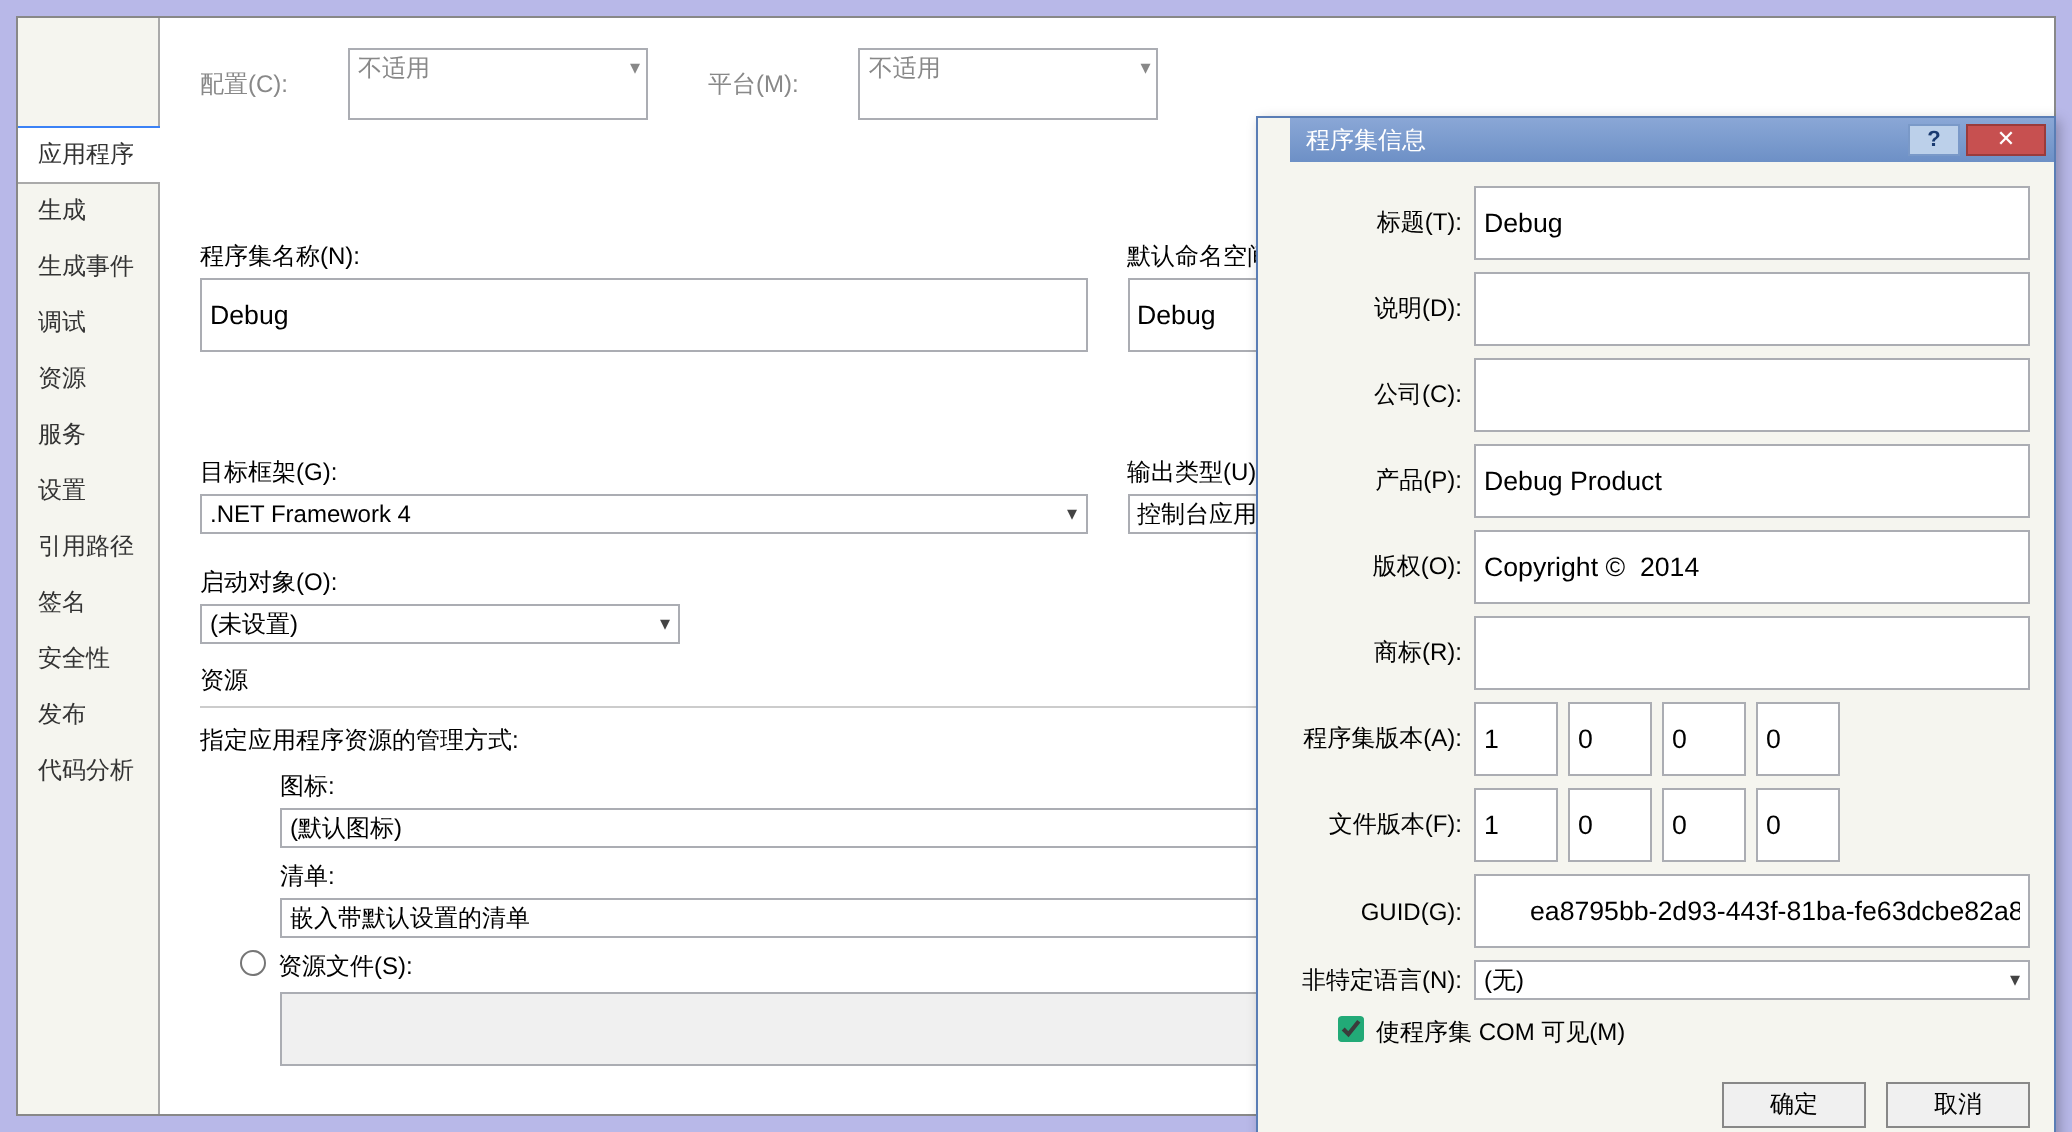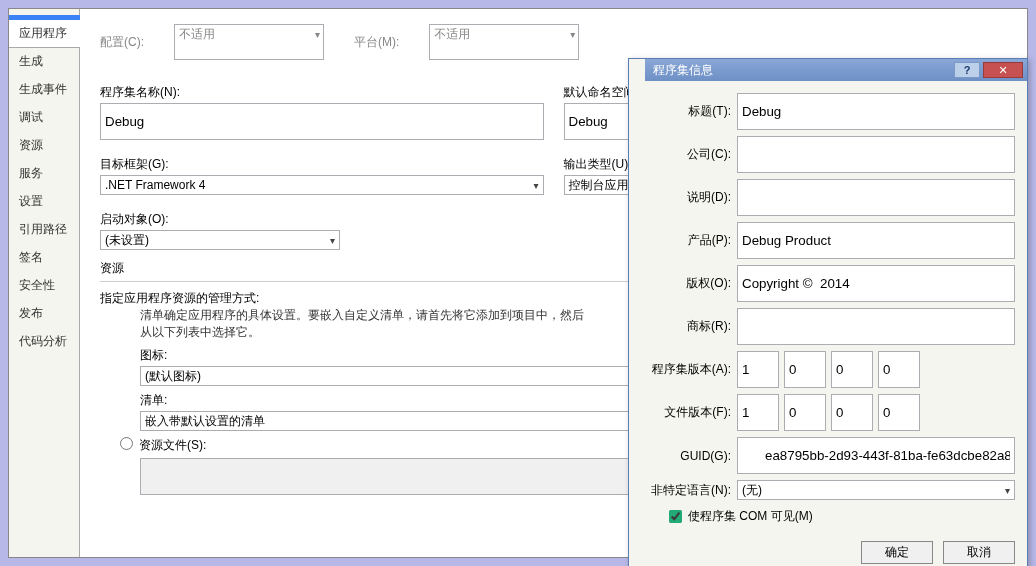--- a/index.html
+++ b/index.html
@@ -1,28 +1,28 @@
 <!DOCTYPE html>
 <html><head>
 <meta charset="utf-8">
 <style>
   * { box-sizing: border-box; margin: 0; padding: 0; }
   body { font-family: "Microsoft YaHei", "Segoe UI", sans-serif; font-size: 12px; background: #b8b8e8; color: #000; }
   .outer { width: 1036px; height: 566px; background: #b8b8e8; padding: 8px 0 8px 0; position: relative; }
   .bordered-frame { background: #f5f5ef; border: 1px solid #888; margin: 0 8px 0 8px; height: 550px; position: relative; display: flex; }
   .sidebar { width: 70px; background: #f5f5ef; padding-top: 6px; }
   .sidebar-item { padding: 5px 10px; cursor: pointer; font-size: 12px; color: #333; white-space: nowrap; border-bottom: 1px solid transparent; }
-  .sidebar-item.active { background: #fff; border-top: 5px solid #3b82f6; border-right: none; border-bottom: 1px solid #aaa; position: relative; margin-right: -1px; }
+  .sidebar-item.active { background: #fff; border-top: 1px solid #3b82f6; border-right: none; border-bottom: 1px solid #aaa; position: relative; margin-right: -1px; margin-top: 48px; }
   .main-area { flex: 1; background: #fff; border-left: 1px solid #aaa; padding: 15px 20px; overflow: hidden; }
   .top-row { display: flex; gap: 30px; align-items: center; margin-bottom: 18px; }
   .top-label { color: #888; }
   .combo { border: 1px solid #abadb3; background: #fff; height: 36px; line-height: 18px; padding: 0 18px 0 4px; position: relative; display: inline-block; color: #888; }
   .combo::after { content: "▾"; position: absolute; right: 3px; top: 1px; font-size: 10px; color: #888; }
   .form-grid { display: flex; gap: 20px; margin-bottom: 10px; }
-  .form-col { flex: 1; }
+  .form-col { flex: 1; margin-top: 36px; }
   .field-label { display: block; margin-bottom: 2px; margin-top: 6px; }
   .textbox { border: 1px solid #abadb3; height: 37px; line-height: 18px; padding: 0 4px; width: 100%; background: #fff; }
   .combo-full { border: 1px solid #abadb3; height: 20px; line-height: 18px; padding: 0 18px 0 4px; width: 100%; background: #fff; position: relative; }
   .combo-full::after { content: "▾"; position: absolute; right: 4px; top: 1px; font-size: 10px; color: #444; }
   .button { border: 1px solid #888; background: #f0f0f0; padding: 2px 12px; cursor: pointer; font-size: 12px; }
   .fieldset { border: none; margin-top: 10px; }
   .fieldset-label { font-size: 12px; margin-bottom: 4px; }
   .fieldset-line { border-top: 1px solid #ccc; margin: 2px 0 8px 0; }
   .radio-row { margin: 4px 0 4px 20px; display: flex; align-items: flex-start; gap: 6px; }
   .radio-sub { margin-left: 40px; margin-bottom: 6px; }
@@ -44,21 +44,21 @@
   .dlg-btn { width: 26px; height: 16px; margin-left: 3px; text-align: center; line-height: 14px; font-size: 11px; cursor: pointer; }
   .dlg-help { background: #bcd0ea; border: 1px solid #7a99c8; color: #1a3a70; font-weight: bold; }
   .dlg-close { background: #c75050; border: 1px solid #9a3b3b; color: #fff; width: 40px; }
   .dialog-body { padding: 12px 12px 6px 12px; }
   .dlg-row { display: flex; align-items: center; margin-bottom: 6px; gap: 6px; }
   .dlg-label { width: 90px; text-align: right; white-space: nowrap; }
   .dlg-row .textbox { flex: 1; }
   .ver-group { display: flex; gap: 5px; flex: 1; }
   .ver-group .textbox { width: 42px; flex: none; }
   .guid-box { flex:1;padding-left:27px; }
-  .dlg-chk-row { margin: 8px 0 10px 0; display: flex; align-items: center; gap: 6px; padding-left: 28px; }
+  .dlg-chk-row { margin: 8px 0 10px 0; display: flex; align-items: flex-start; gap: 6px; padding-left: 28px; }
   .dlg-chk-row input[type=checkbox]{ accent-color:#2a7; }
   .dlg-buttons { display: flex; justify-content: flex-end; gap: 10px; padding: 6px 0 10px 0; }
   .dlg-buttons .button { width: 72px; }
 </style>
 </head>
 <body>
 
 <div class="outer">
   <div class="bordered-frame">
     <div class="sidebar">
@@ -114,21 +114,20 @@
         <div class="asm-info-btn-wrap">
           <button class="button">程序集信息(I)...</button>
         </div>
       </div>
 
       <div class="fieldset">
         <div class="fieldset-label">资源</div>
         <div class="fieldset-line"></div>
         <div>指定应用程序资源的管理方式:</div>
 
-        <div class="desc-text">清单确定应用程序的具体设置。要嵌入自定义清单，请首先将它添加到项目中，然后从以下列表中选择它。</div>
 
         <div class="radio-sub">
           <label class="field-label">图标:</label>
           <div class="inline-row">
             <div class="combo-full" style="flex:1">(默认图标)</div>
             <div class="browse-btn">...</div>
             <div class="icon-preview"></div>
           </div>
         </div>
 
@@ -154,25 +153,25 @@
       <span class="dialog-title-text">程序集信息</span>
       <div class="dlg-btn dlg-help">?</div>
       <div class="dlg-btn dlg-close">✕</div>
     </div>
     <div class="dialog-body">
       <div class="dlg-row">
           <span class="dlg-label">标题(T):</span>
           <input class="textbox" value="Debug" style="">
         </div>
       <div class="dlg-row">
+          <span class="dlg-label">说明(D):</span>
+          <input class="textbox" value="" style="">
+        </div>
+      <div class="dlg-row">
           <span class="dlg-label">公司(C):</span>
-          <input class="textbox" value="" style="">
-        </div>
-      <div class="dlg-row">
-          <span class="dlg-label">说明(D):</span>
           <input class="textbox" value="" style="">
         </div>
       <div class="dlg-row">
           <span class="dlg-label">产品(P):</span>
           <input class="textbox" value="Debug Product" style="">
         </div>
       <div class="dlg-row">
           <span class="dlg-label">版权(O):</span>
           <input class="textbox" value="Copyright ©  2014" style="">
         </div>

